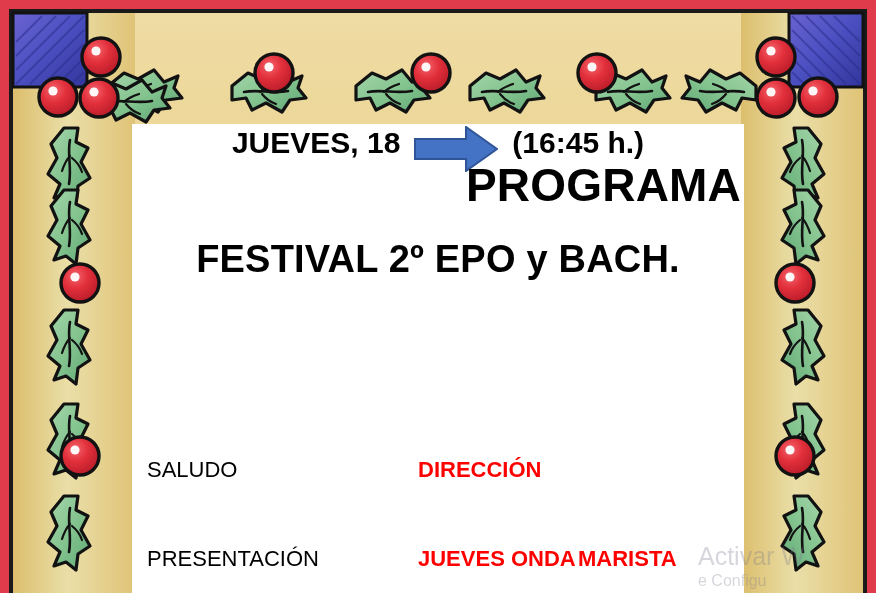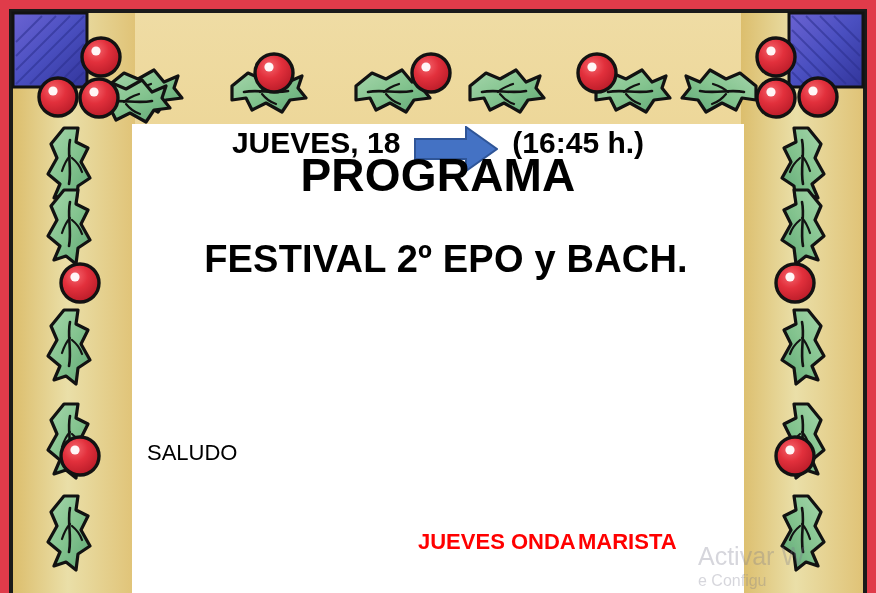--- a/index.html
+++ b/index.html
@@ -30,27 +30,27 @@
     width:606px;height:467px;
     z-index:2;
   }
   .line{
     position:absolute;
     white-space:nowrap;
     color:#000000;
     letter-spacing:0.2px;
   }
   #title{
-    left:0;top:22px;width:606px;
-    text-align:center;
+    left:0;top:32px;width:606px;
+    text-align:right;
     font-size:46px;
     font-weight:bold;
   }
   #subtitle{
-    left:8px;top:112px;width:606px;
+    left:0;top:112px;width:606px;
     text-align:center;
     font-size:38px;
     font-weight:bold;
   }
   #dayrow{
     left:0;top:184px;width:606px;
     height:52px;
     display:flex;
     align-items:flex-start;
     justify-content:center;
@@ -68,20 +68,21 @@
   }
   .arrow-wrap{
     width:112px;
     display:flex;align-items:center;justify-content:center;
   }
   .rowitem{
     position:absolute;
     font-size:22px;
     font-weight:normal;
     white-space:nowrap;
+    margin-top:17px;
   }
   .rowlabel{color:#000000;}
   .rowvalue{color:#FF0000;font-weight:bold;}
   #r1label{left:12px;top:314px;}
   #r1value{left:283px;top:314px;}
   #r2label{left:12px;top:403px;}
   #r2value1{left:283px;top:403px;}
   #r2value2{left:443px;top:403px;}
 
   
@@ -246,21 +247,23 @@
       <span class="daytext">JUEVES, 18</span>
       <span class="arrow-wrap">
         <svg width="84" height="46" viewBox="0 0 84 46" xmlns="http://www.w3.org/2000/svg">
           <polygon points="1,13 52,13 52,1 83,23 52,45 52,33 1,33" fill="#4472C4" stroke="#2F5597" stroke-width="2" stroke-linejoin="miter"></polygon>
         </svg>
       </span>
       <span class="timetext">(16:45 h.)</span>
     </div>
 
     <div class="rowitem rowlabel" id="r1label">SALUDO</div>
-
+    <div class="rowitem rowvalue" id="r1value">DIRECCIÓN</div>
+
+    <div class="rowitem rowlabel" id="r2label">PRESENTACIÓN</div>
     <div class="rowitem rowvalue" id="r2value1">JUEVES ONDA</div>
     <div class="rowitem rowvalue" id="r2value2">MARISTA</div>
   </div>
 
   <div id="watermark">
     <div id="wm1">Activar W</div>
     <div id="wm2">e Configu</div>
   </div>
 
 </div>

